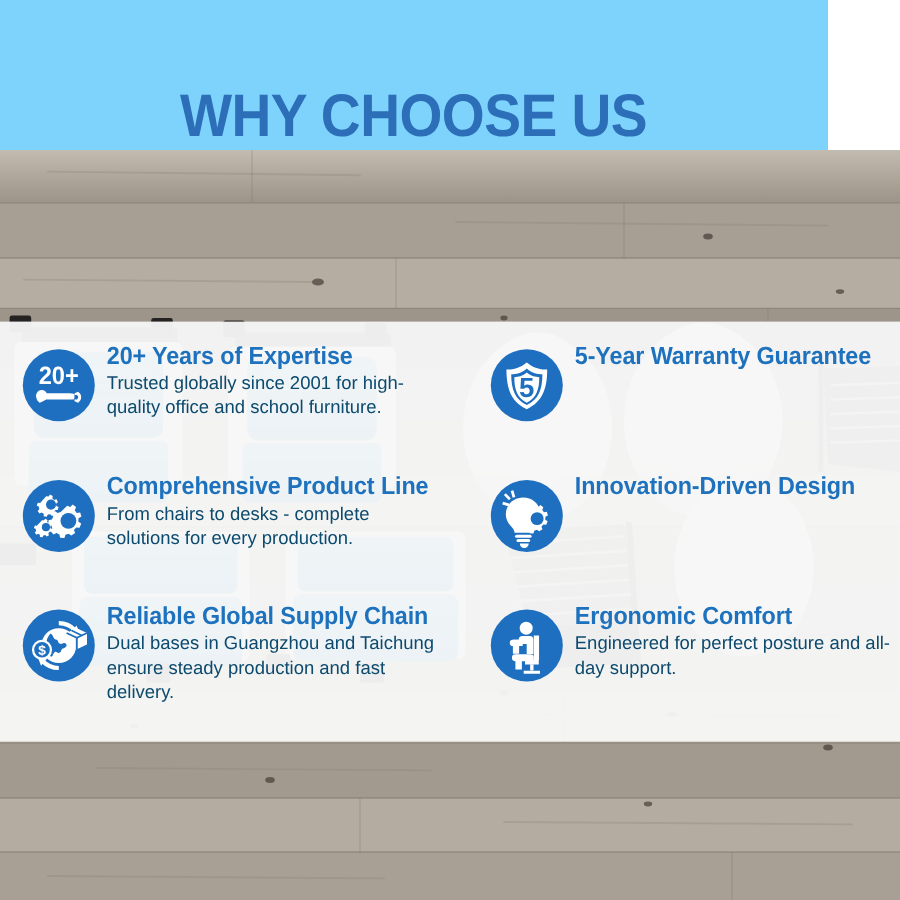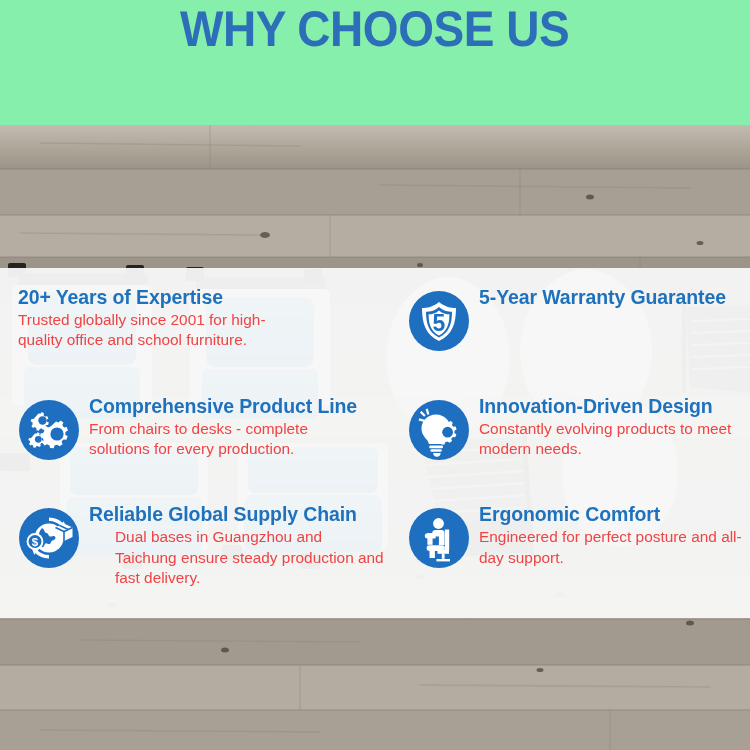--- a/index.html
+++ b/index.html
@@ -17,25 +17,25 @@
     width: 750px;
     height: 750px;
     background: #ffffff;
     overflow: hidden;
   }
 
   
   .title-band {
     position: absolute;
     left: 0; top: 0;
-    width: 750px;
+    width: 690px;
     height: 125px;
-    background: #86efac;
+    background: #7dd3fc;
     display: flex;
-    align-items: flex-start;
+    align-items: flex-end;
     justify-content: center;
   }
   .poster-title {
     font-family: "Liberation Sans Narrow", "Liberation Sans", sans-serif;
     font-size: 50px;
     font-weight: 700;
     letter-spacing: -0.5px;
     color: #2c6fb8;
     transform: scaleX(0.92);
     white-space: nowrap;
@@ -92,28 +92,28 @@
     transform: scaleX(0.95);
     transform-origin: left center;
     white-space: nowrap;
     line-height: 1.12;
     margin-bottom: 1px;
   }
   .feature-desc {
     font-family: "Liberation Sans", sans-serif;
     font-size: 15.4px;
     font-weight: 400;
-    color: #ef4444;
+    color: #0c4a6e;
     line-height: 1.32;
   }
 
   
   .c-left  .feature-desc { max-width: 278px; }
   .c-right .feature-desc { max-width: 268px; }
-  .f-supply .feature-desc { max-width: 288px; margin-left: 26px; }
+  .f-supply .feature-desc { max-width: 288px; }
 </style>
 </head>
 <body>
 
 <div class="poster">
 
   <div class="title-band">
     <div class="poster-title">WHY CHOOSE US</div>
   </div>
 
@@ -315,20 +315,36 @@
       <g>
         <ellipse cx="620" cy="348" rx="58" ry="74" fill="url(#whitechair)"></ellipse>
         <ellipse cx="620" cy="334" rx="47" ry="60" fill="#fcfcfb"></ellipse>
       </g>
     </svg>
   </div>
 
   <div class="panel">
 
     <div class="feature c-left f-years">
+      <span class="feature-icon">
+        <svg viewBox="0 0 62 62">
+          <circle cx="31" cy="31" r="30" fill="#1f6fc0"></circle>
+          <text x="31" y="30" text-anchor="middle" fill="#ffffff" font-family="Liberation Sans, sans-serif" font-size="21" font-weight="700" transform="scale(0.94 1)" transform-origin="31 30">20+</text>
+          <g fill="#ffffff">
+            <path d="M13 40 h8 a5 5 0 0 1 0 0 v0 h20 v-2 h-20 a4.5 4.5 0 0 0 -8.5 0 q-1.2 1.6 0 3.2 a4.5 4.5 0 0 0 8.5 0.3 h20 v-2 h-20"></path>
+            <rect x="18" y="38" width="26" height="5" rx="1.6"></rect>
+            <path d="M16 36.5 a4.6 4.6 0 0 0 0 9 v-2.6 a2.1 2.1 0 0 1 0 -3.8 z"></path>
+            <path d="M14.5 36.4 l3.4 1.3 v1.6 l-3.4 -0.6 z"></path>
+            <path d="M14.5 45.6 l3.4 -1.3 v-1.6 l-3.4 0.6 z"></path>
+            <path d="M46 36.5 a4.6 4.6 0 0 1 0 9 v-2.6 a2.1 2.1 0 0 0 0 -3.8 z"></path>
+            <path d="M47.5 36.4 l-3.4 1.3 v1.6 l3.4 -0.6 z"></path>
+            <path d="M47.5 45.6 l-3.4 -1.3 v-1.6 l3.4 0.6 z"></path>
+          </g>
+        </svg>
+      </span>
       <div class="feature-text">
         <div class="feature-title">20+ Years of Expertise</div>
         <div class="feature-desc">Trusted globally since 2001 for high-quality office and school furniture.</div>
       </div>
     </div>
 
     <div class="feature c-right f-warranty">
       <span class="feature-icon">
         <svg viewBox="0 0 62 62">
           <circle cx="31" cy="31" r="30" fill="#1f6fc0"></circle>
@@ -385,21 +401,20 @@
             <path d="M11.2 19.2 l5.6 1.6 -0.6 2.2 -5.6 -1.6 z"></path>
           </g>
           <g>
             <path d="M38.5 22.8 l2.2 0.7 1.6 -1.7 2.5 1.9 -0.9 2.2 1.4 1.9 2.4 -0.3 0.9 3 -2.1 1.2 -0.1 2.4 2 1.3 -1.2 2.9 -2.4 -0.2 -1.6 1.8 0.9 2.2 -2.7 1.7 -2 -1.3 -2.2 0.8 -0.7 2.3 -3.1 -0.2 -0.5 -2.3 -2 -1 -2.1 1.1 -2.1 -2.3 1.2 -2 -0.7 -2.2 -2.3 -0.6 0.3 -3.1 2.3 -0.4 1 -2.1 -1.2 -2.1 2.4 -1.9 1.9 1.3 2.2 -0.7 z" fill="#ffffff"></path>
             <circle cx="39.6" cy="33.2" r="5.4" fill="#1f6fc0"></circle>
           </g>
         </svg>
       </span>
       <div class="feature-text">
         <div class="feature-title">Innovation-Driven Design</div>
-        <div class="feature-desc">Constantly evolving products to meet modern needs.</div>
       </div>
     </div>
 
     <div class="feature c-left f-supply">
       <span class="feature-icon">
         <svg viewBox="0 0 62 62">
           <circle cx="31" cy="31" r="30" fill="#1f6fc0"></circle>
 
           <circle cx="31" cy="31" r="14.5" fill="#ffffff"></circle>
           <g fill="#1f6fc0">

